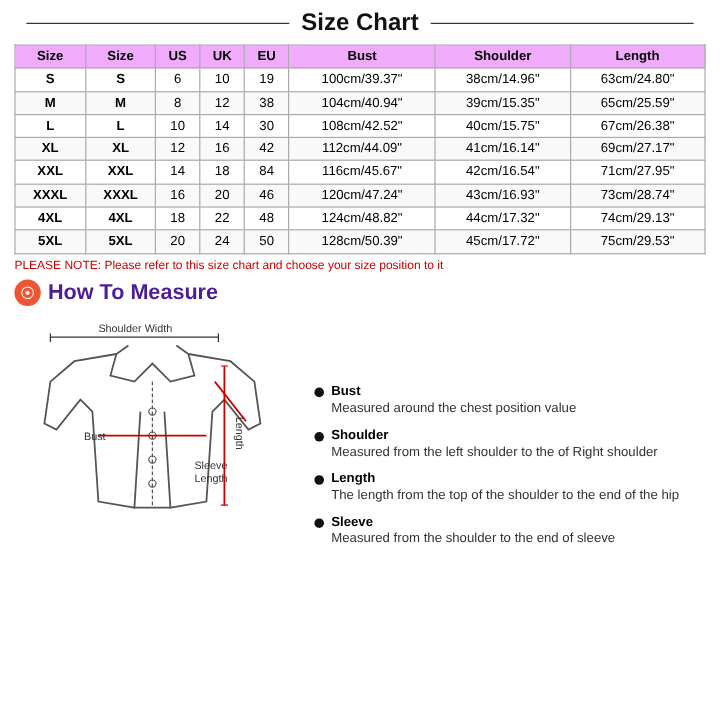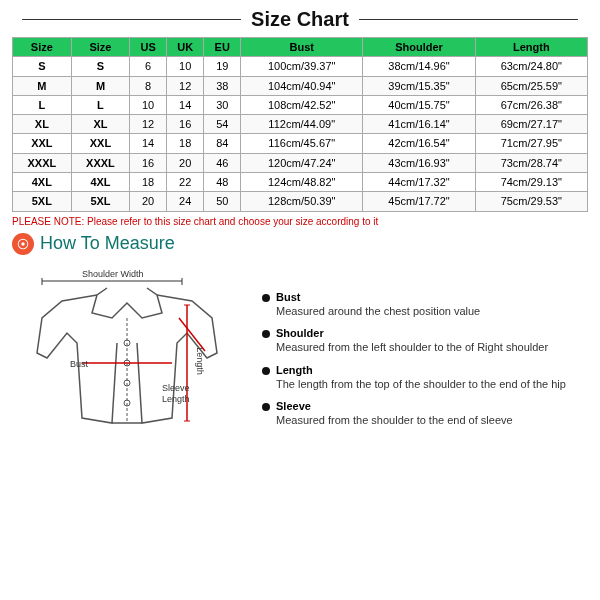--- a/index.html
+++ b/index.html
@@ -43,21 +43,21 @@
       font-size: 11px;
     }
     .size-table th, .size-table td {
       border: 1px solid #aaa;
       text-align: center;
       padding: 2px 3px;
       line-height: 1.3;
     }
     .size-table th {
       font-weight: bold;
-      background: #22c55e;
+      background: #f0abfc;
     }
     .size-table tr:nth-child(even) td {
       background: #f9f9f9;
     }
     
     .note {
       color: #c00;
       font-size: 10px;
       margin-bottom: 6px;
     }
@@ -76,28 +76,28 @@
       align-items: center;
       justify-content: center;
       margin-right: 6px;
       flex-shrink: 0;
     }
     .circle-icon svg {
       width: 14px; height: 14px; fill: white;
     }
     .how-title {
       font-size: 18px;
-      font-weight: normal;
-      color: #0f766e;
+      font-weight: bold;
+      color: #4c1d95;
     }
     
     .bottom {
       display: flex;
       gap: 10px;
-      align-items: center;
+      align-items: flex-end;
     }
     
     .jacket-area {
       width: 240px;
       flex-shrink: 0;
       position: relative;
     }
     .jacket-svg {
       width: 230px;
       height: 200px;
@@ -183,21 +183,21 @@
           <td>30</td>
           <td>108cm/42.52"</td>
           <td>40cm/15.75"</td>
           <td>67cm/26.38"</td>
         </tr>
         <tr>
           <td style="font-weight: bold;">XL</td>
           <td style="font-weight: bold;">XL</td>
           <td>12</td>
           <td>16</td>
-          <td>54</td>
+          <td>42</td>
           <td>112cm/44.09"</td>
           <td>41cm/16.14"</td>
           <td>69cm/27.17"</td>
         </tr>
         <tr>
           <td style="font-weight: bold;">XXL</td>
           <td style="font-weight: bold;">XXL</td>
           <td>14</td>
           <td>18</td>
           <td>84</td>
@@ -231,21 +231,21 @@
           <td>20</td>
           <td>24</td>
           <td>50</td>
           <td>128cm/50.39"</td>
           <td>45cm/17.72"</td>
           <td>75cm/29.53"</td>
         </tr>
       </tbody>
   </table>
 
-  <div class="note">PLEASE NOTE: Please refer to this size chart and choose your size according to it</div>
+  <div class="note">PLEASE NOTE: Please refer to this size chart and choose your size position to it</div>
 
   <div class="how-title-row">
     <div class="circle-icon">
       <svg viewBox="0 0 16 16">
         <path d="M8 2a6 6 0 1 0 0 12A6 6 0 0 0 8 2zm0 11a5 5 0 1 1 0-10 5 5 0 0 1 0 10z"></path>
         <circle cx="8" cy="8" r="2"></circle>
       </svg>
     </div>
     <span class="how-title">How To Measure</span>
   </div>

